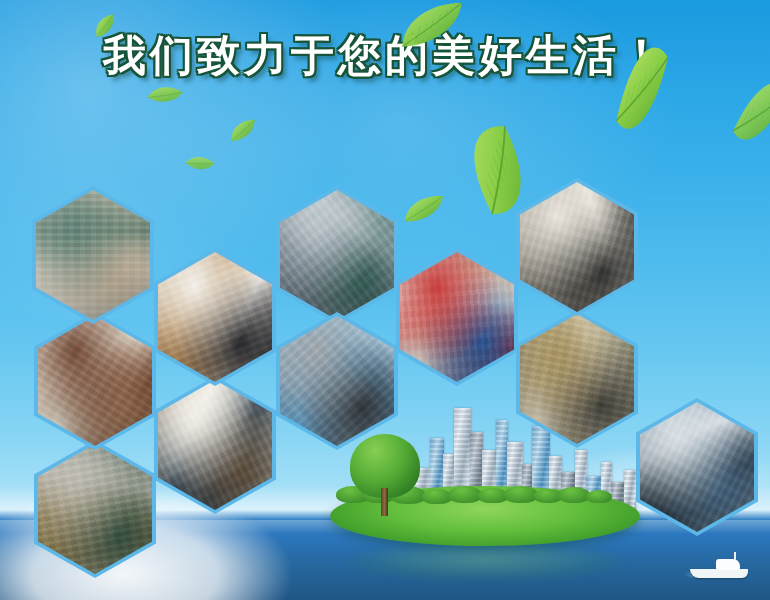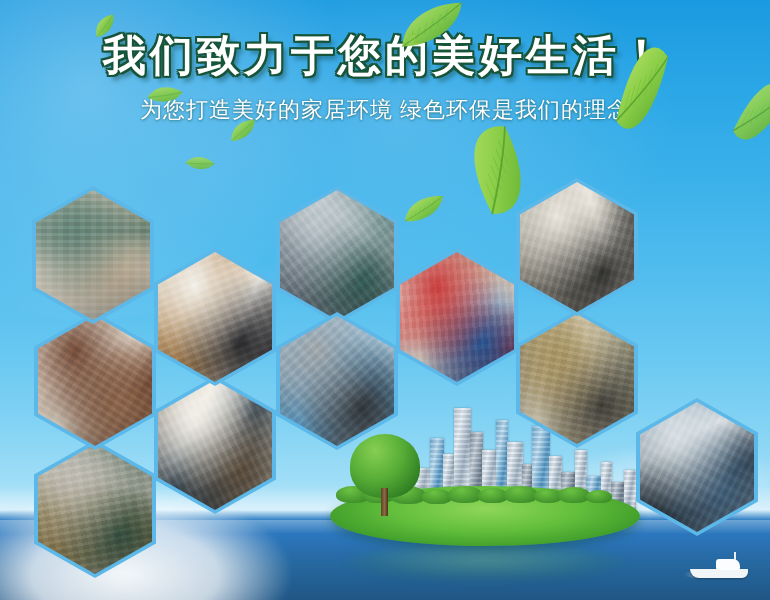--- a/index.html
+++ b/index.html
@@ -138,21 +138,20 @@
 </style>
 </head>
 <body>
 
 <div id="banner">
 
   <div class="bloom" id="bloom1"></div>
   <div class="bloom" id="bloom2"></div>
 
   <div id="headline">我们致力于您的美好生活！</div>
-  <div id="subhead">为您打造美好的家居环境 绿色环保是我们的理念</div>
 
   <div id="leafLayer">
       <div class="leaf" style="left: 92px; top: 18px; width: 26px; height: 16px; transform: rotate(-28deg); opacity: 0.95;">
         <svg viewBox="0 0 100 46" preserveAspectRatio="none">
   <defs>
             <linearGradient id="lg" x1="0" y1="0" x2="1" y2="1">
     <stop offset="0%" stop-color="#b9e26a"></stop>
               <stop offset="45%" stop-color="#8ed04a"></stop>
     <stop offset="100%" stop-color="#57a82b"></stop>
             </linearGradient>

